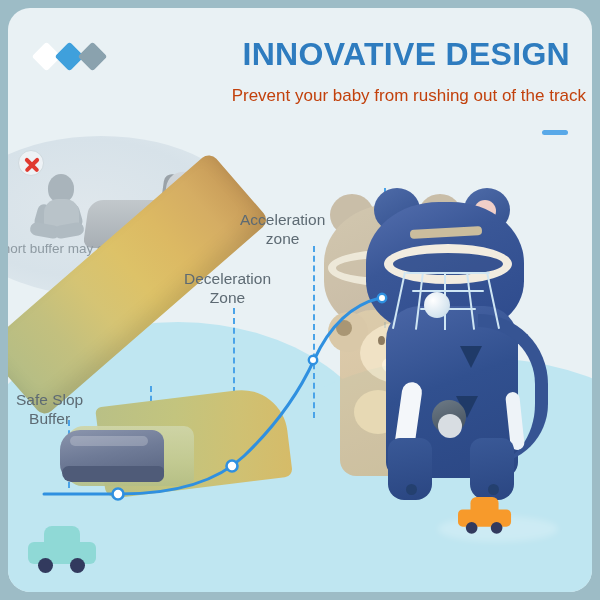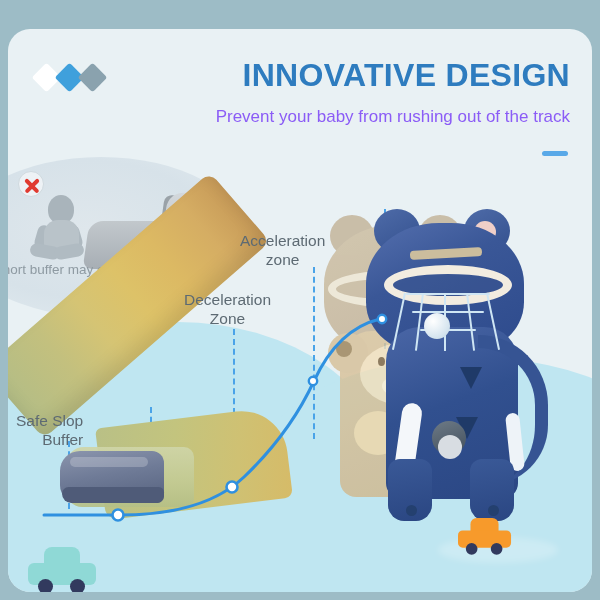--- a/index.html
+++ b/index.html
@@ -13,21 +13,20 @@
   .frame {
     position: absolute; inset: 0;
     background: #9dbcc6;
   }
   .card {
     position: absolute;
     left: 8px; top: 8px; right: 8px; bottom: 8px;
     border-radius: 22px;
     background: #e9f1f4;
     overflow: hidden;
-    margin-top: 21px;
   }
 
   
   .floor {
     position: absolute;
     left: 0; right: 0; bottom: 0; height: 152px;
     background: #bfe6f1;
   }
   .floor-hill {
     position: absolute;
@@ -54,22 +53,22 @@
   .dia.b { background: #3fa0dc; }
   .dia.g { background: #8aa2ae; }
 
   .title {
     position: absolute; right: 22px; top: 28px;
     font-size: 32px; font-weight: bold;
     color: #2e7cbf; letter-spacing: 0.3px;
     white-space: nowrap;
   }
   .subtitle {
-    position: absolute; right: 22px; top: 78px;
-    font-size: 17px; color: #8b5cf6;
+    position: absolute; right: 6px; top: 78px;
+    font-size: 17px; color: #c2410c;
     white-space: nowrap;
   }
   .dash-accent {
     position: absolute; right: 24px; top: 122px;
     width: 26px; height: 5px; border-radius: 3px;
     background: #59a9e8;
   }
 
   
   .inset {
@@ -158,21 +157,21 @@
     position: absolute;
     font-size: 15.5px; line-height: 19px;
     color: #5d6a73;
     text-align: center;
     white-space: pre-line;
   }
   .zlabel.waiting      { left: 312px; top: 152px; }
   .zlabel.accel        { left: 232px; top: 202px; }
   .zlabel.decel        { left: 176px; top: 261px; }
   .zlabel.extended     { left: 98px;  top: 338px; }
-  .zlabel.safeslop     { left: 8px;   top: 382px; text-align: right; }
+  .zlabel.safeslop     { left: 8px;   top: 382px; }
 
   
   .dline {
     position: absolute; width: 0;
     border-left: 2px dashed #4aa3e8;
   }
   .dl-waiting  { left: 376px; top: 180px; height: 140px; }
   .dl-accel    { left: 305px; top: 238px; height: 172px; }
   .dl-decel    { left: 225px; top: 300px; height: 164px; }
   .dl-extended { left: 142px; top: 378px; height: 104px; }

